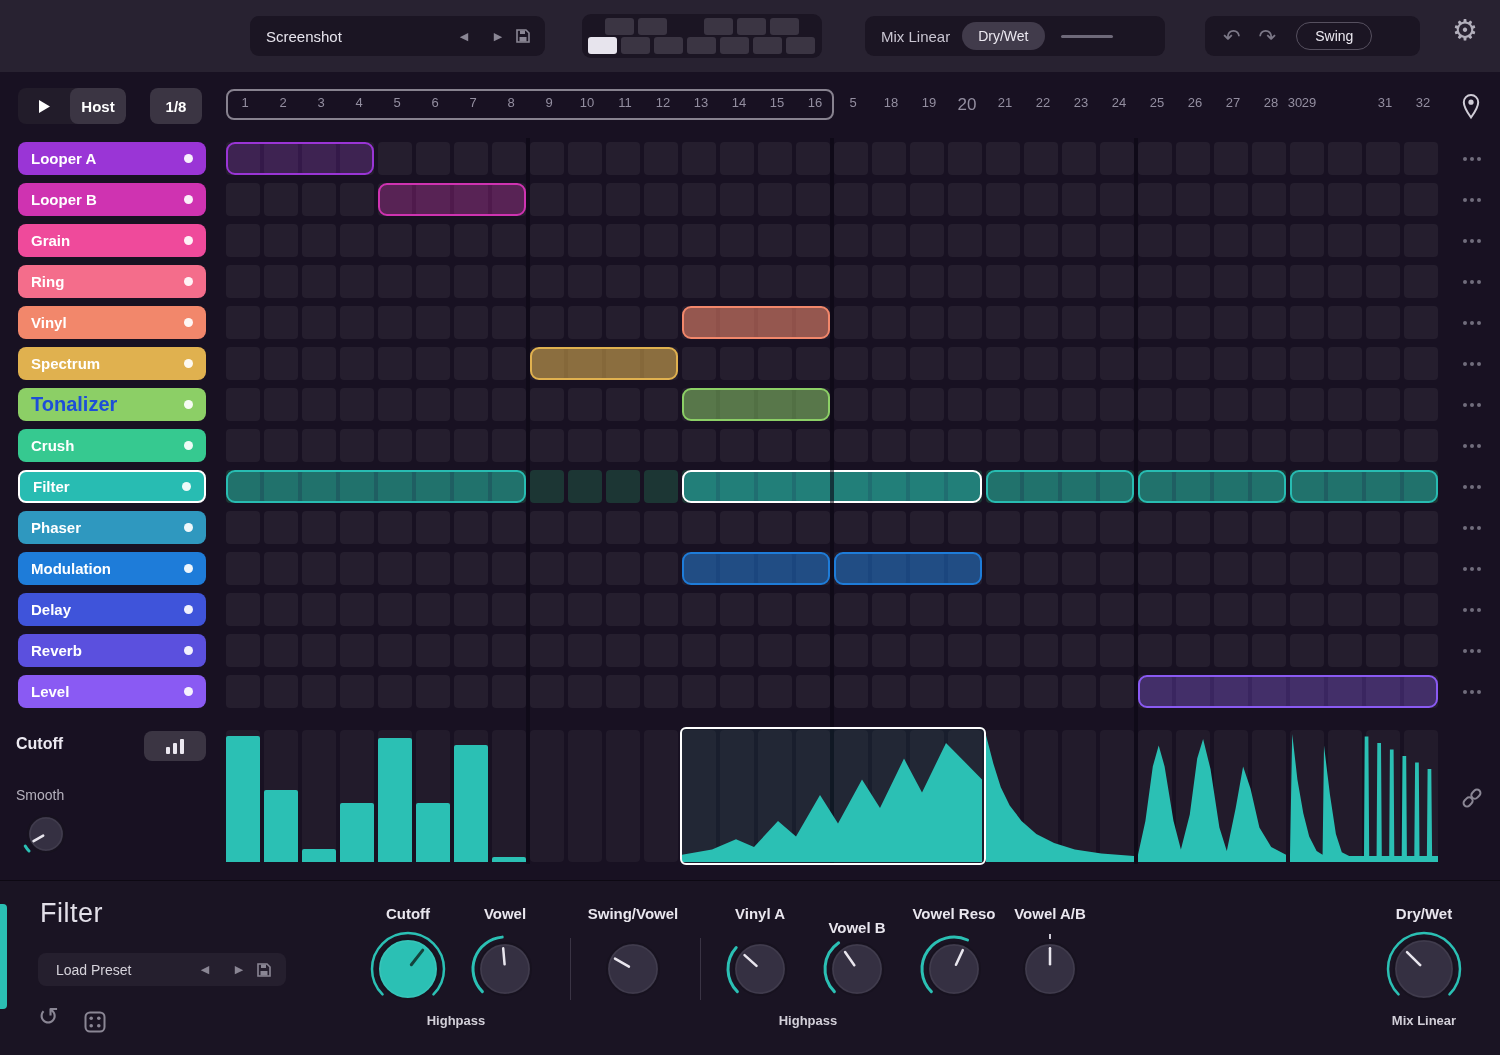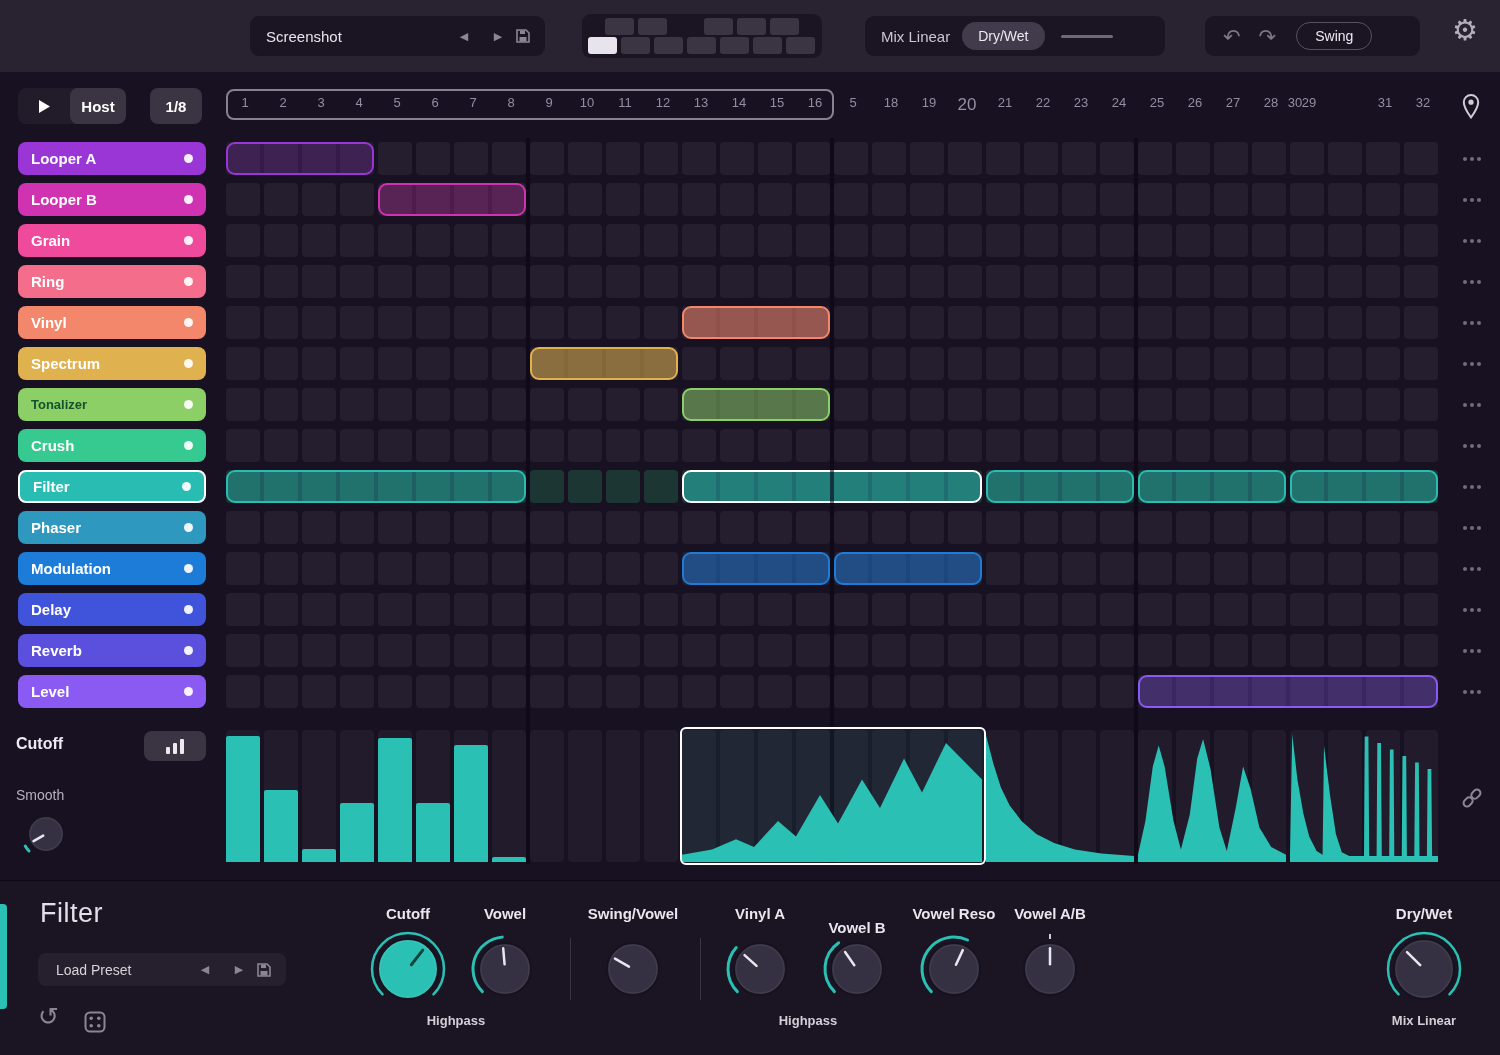--- a/index.html
+++ b/index.html
@@ -414,21 +414,21 @@
       <div style="left: 1100px; top: 388px; width: 34px; height: 33px; background: rgb(37, 30, 46); border-radius: 4px; position: absolute;"></div>
       <div style="left: 1138px; top: 388px; width: 34px; height: 33px; background: rgb(37, 30, 46); border-radius: 4px; position: absolute;"></div>
       <div style="left: 1176px; top: 388px; width: 34px; height: 33px; background: rgb(37, 30, 46); border-radius: 4px; position: absolute;"></div>
       <div style="left: 1214px; top: 388px; width: 34px; height: 33px; background: rgb(37, 30, 46); border-radius: 4px; position: absolute;"></div>
       <div style="left: 1252px; top: 388px; width: 34px; height: 33px; background: rgb(37, 30, 46); border-radius: 4px; position: absolute;"></div>
       <div style="left: 1290px; top: 388px; width: 34px; height: 33px; background: rgb(37, 30, 46); border-radius: 4px; position: absolute;"></div>
       <div style="left: 1328px; top: 388px; width: 34px; height: 33px; background: rgb(37, 30, 46); border-radius: 4px; position: absolute;"></div>
       <div style="left: 1366px; top: 388px; width: 34px; height: 33px; background: rgb(37, 30, 46); border-radius: 4px; position: absolute;"></div>
       <div style="left: 1404px; top: 388px; width: 34px; height: 33px; background: rgb(37, 30, 46); border-radius: 4px; position: absolute;"></div>
       <div style="left: 18px; top: 388px; width: 188px; height: 33px; background: rgb(140, 207, 102); border-radius: 8px; display: flex; align-items: center; position: absolute;">
-        <span style="padding-left: 13px; font-size: 13px; font-weight: 700; color: #14532d; flex: 1 1 0%;">Tonalizer</span>
+        <span style="padding-left: 13px; font-size: 20px; font-weight: 700; color: #1d4ed8; flex: 1 1 0%;">Tonalizer</span>
         <span style="width: 9px; height: 9px; border-radius: 50%; background: rgba(255, 255, 255, 0.92); margin-right: 13px; display: block;"></span>
       </div>
       <div style="left: 682px; top: 388px; width: 148px; height: 33px; background: rgba(140, 207, 102, 0.5); border: 2px solid rgb(140, 207, 102); border-radius: 9px; position: absolute;"></div>
       <div style="left: 1456px; top: 388px; width: 32px; height: 33px; display: flex; align-items: center; justify-content: center; gap: 3px; position: absolute;">
         <span style="width: 4px; height: 4px; border-radius: 50%; background: rgb(113, 109, 124); display: block;"></span>
         <span style="width: 4px; height: 4px; border-radius: 50%; background: rgb(113, 109, 124); display: block;"></span>
         <span style="width: 4px; height: 4px; border-radius: 50%; background: rgb(113, 109, 124); display: block;"></span>
       </div>
       <div style="left: 226px; top: 429px; width: 34px; height: 33px; background: rgb(37, 30, 46); border-radius: 4px; position: absolute;"></div>
       <div style="left: 264px; top: 429px; width: 34px; height: 33px; background: rgb(37, 30, 46); border-radius: 4px; position: absolute;"></div>

